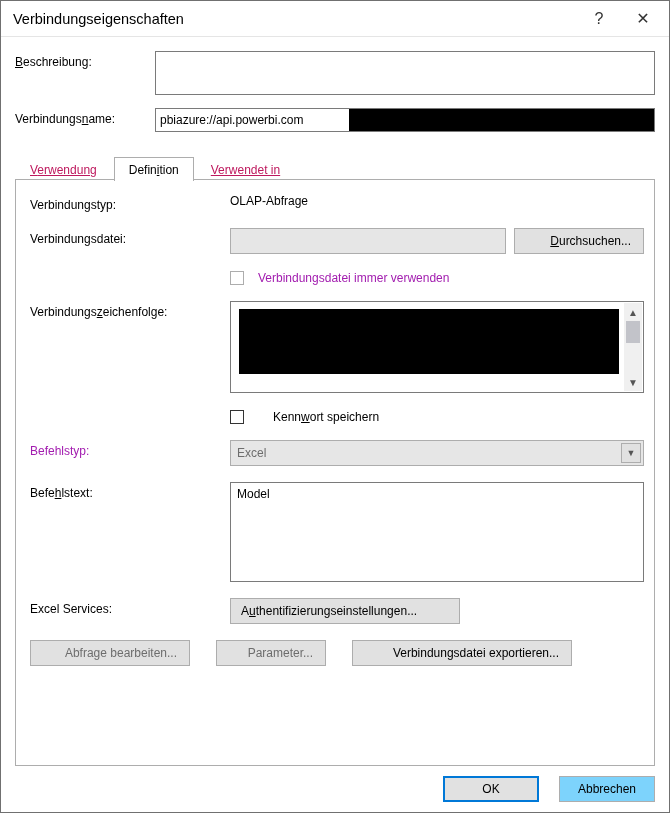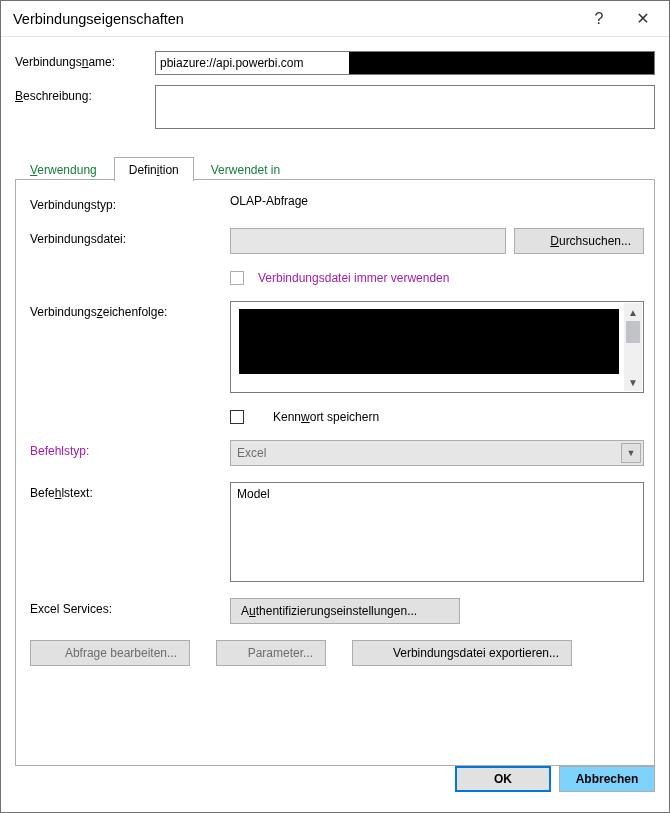--- a/index.html
+++ b/index.html
@@ -74,21 +74,21 @@
   }
   .tab {
     padding: 5px 14px 4px 14px;
     border: 1px solid transparent;
     border-bottom: none;
     margin-right: 2px;
     position: relative;
     top: 1px;
     cursor: default;
   }
-  .tab.inactive { color: #15803d; }
+  .tab.inactive { color: #be185d; text-decoration: underline; }
   .tab.active {
     border-color: #adadad;
     background: #fff;
     z-index: 2;
   }
   .tabline {
     position: absolute;
     left: 0; right: 0; bottom: 0;
     height: 1px; background: #adadad;
   }
@@ -175,24 +175,23 @@
     width: 100%; height: 100px;
     border: 1px solid #7a7a7a;
     padding: 4px 6px;
     font: inherit;
     resize: none;
     background: #fff;
   }
   .btn-row { display: flex; gap: 26px; margin-top: 4px; }
   .footer {
     height: 46px;
-    display: flex; align-items: flex-start; justify-content: flex-end;
-    gap: 8px;
+    display: flex; align-items: center; justify-content: flex-end;
+    gap: 20px;
     padding: 0 14px;
-    font-weight: bold;
   }
   .btn-ok {
     height: 26px; width: 96px;
     border: 2px solid #0078d7;
     background: #e1e1e1;
     font: inherit;
   }
   .btn-cancel {
     height: 26px; width: 96px;
     border: 1px solid #adadad;
@@ -208,34 +207,34 @@
   <div class="titlebar">
     <div class="title">Verbindungseigenschaften</div>
     <div class="winbtn">?</div>
     <div class="winbtn">✕</div>
   </div>
 
   <div class="body">
 
     <div class="row">
       <div class="lbl">
+        <span class="underlined">B</span>eschreibung:
+      </div>
+      <div class="field">
+        <textarea class="textarea-desc" style=""></textarea>
+      </div>
+    </div>
+
+    <div class="row">
+      <div class="lbl">
         Verbindungs<span class="underlined">n</span>ame:
       </div>
       <div class="name-input-wrap field">
         <input class="input-text" type="text" value="pbiazure://api.powerbi.com " style="">
         <div class="name-redact"></div>
-      </div>
-    </div>
-
-    <div class="row">
-      <div class="lbl">
-        <span class="underlined">B</span>eschreibung:
-      </div>
-      <div class="field">
-        <textarea class="textarea-desc" style=""></textarea>
       </div>
     </div>
 
     <div class="tabstrip">
       <div class="tabline"></div>
       <div class="tab inactive">
         <span class="underlined">V</span>erwendung
       </div>
       <div class="tab active">
         Defin<span class="underlined">i</span>tion

